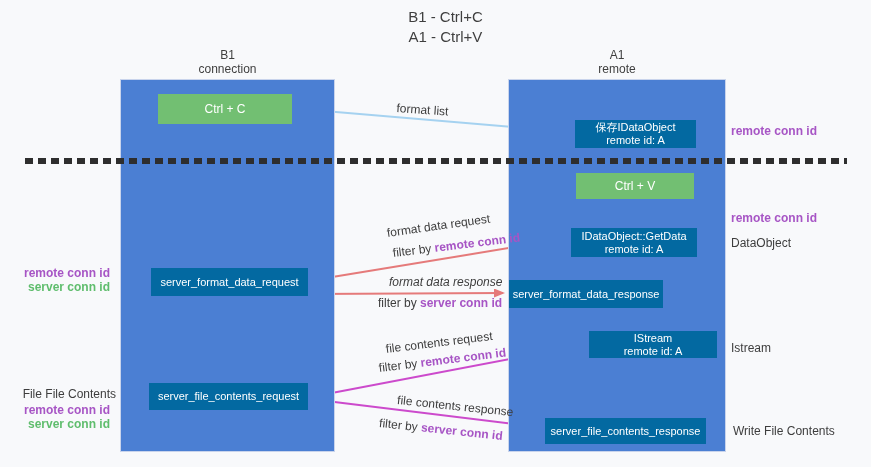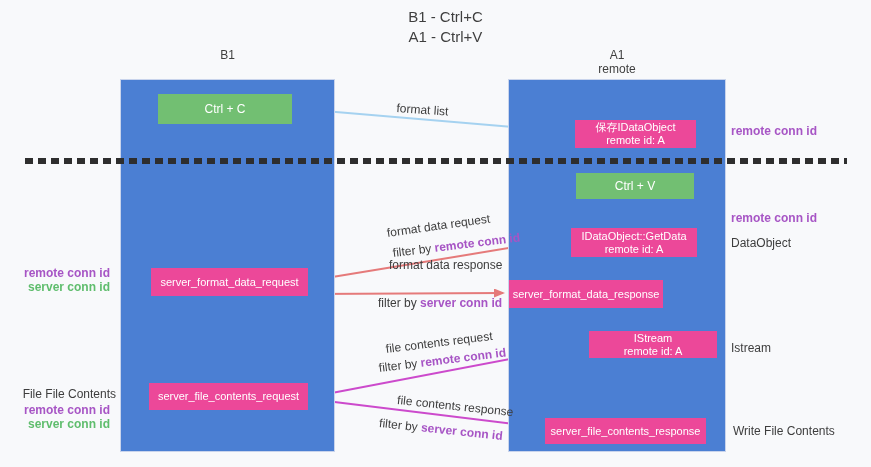--- a/index.html
+++ b/index.html
@@ -15,21 +15,21 @@
   .hdr-b1{left:120px;top:48px;width:215px;}
   .hdr-a1{left:508px;top:48px;width:218px;}
   .col{position:absolute;background:#4b7fd3;border:1px solid #c9d4ec;box-sizing:border-box;}
   .col-b1{left:120px;top:79px;width:215px;height:373px;}
   .col-a1{left:508px;top:79px;width:218px;height:373px;}
   .dashline{position:absolute;left:25px;top:158px;width:822px;height:6px;
     background:repeating-linear-gradient(90deg,#2e2e2e 0 8px,transparent 8px 13px);}
   .box{position:absolute;color:#fff;text-align:center;font-size:11px;line-height:13px;
        display:flex;flex-direction:column;justify-content:center;white-space:nowrap;box-sizing:border-box;}
   .green{background:#72bf72;}
-  .orange{background:#ec4899;}
+  .orange{background:#0369a1;}
   .b-ctrlc{left:158px;top:94px;width:134px;height:30px;font-size:12px;}
   .b-save{left:575px;top:120px;width:121px;height:28px;}
   .b-ctrlv{left:576px;top:173px;width:118px;height:26px;font-size:12px;}
   .b-getdata{left:571px;top:228px;width:126px;height:29px;}
   .b-fmtreq{left:151px;top:268px;width:157px;height:28px;}
   .b-fmtresp{left:509px;top:280px;width:154px;height:28px;}
   .b-istream{left:589px;top:331px;width:128px;height:27px;}
   .b-filereq{left:149px;top:383px;width:159px;height:27px;}
   .b-fileresp{left:545px;top:418px;width:161px;height:26px;}
   .lbl{position:absolute;font-size:12px;line-height:14px;white-space:nowrap;}
@@ -67,20 +67,21 @@
     <line x1="310" y1="399" x2="538" y2="427" stroke="#cc4acc" stroke-width="2" marker-end="url(#mmag)"></line>
   </svg>
 
   <div class="title">
     <div>B1 - Ctrl+C</div>
     <div>A1 - Ctrl+V</div>
   </div>
 
   <div class="col-header hdr-b1">
     <div>B1</div>
+    <div>connection</div>
   </div>
   <div class="col-header hdr-a1">
     <div>A1</div>
     <div>remote</div>
   </div>
 
   <div class="col col-b1"></div>
   <div class="col col-a1"></div>
 
   <div class="dashline"></div>
@@ -114,21 +115,21 @@
   </div>
   <div class="box orange b-fileresp">
     <div>server_file_contents_response</div>
   </div>
 
   <div class="lbl rot" style="left:397px;top:101px;transform:rotate(4deg);">format list</div>
 
   <div class="lbl rot" style="left:386px;top:226px;transform:rotate(-8deg);">format data request</div>
   <div class="lbl rot" style="left:392px;top:246px;transform:rotate(-7deg);"><span>filter by </span><span class="purple">remote conn id</span></div>
 
-  <div class="lbl" style="left:389px;top:258px;">format data response</div>
+  <div class="lbl" style="left:389px;top:275px;font-style:italic;">format data response</div>
   <div class="lbl" style="left:378px;top:296px;"><span>filter by </span><span class="purple">server conn id</span></div>
 
   <div class="lbl rot" style="left:385px;top:342px;transform:rotate(-7deg);">file contents request</div>
   <div class="lbl rot" style="left:378px;top:361px;transform:rotate(-7deg);"><span>filter by </span><span class="purple">remote conn id</span></div>
 
   <div class="lbl rot" style="left:398px;top:393px;transform:rotate(6deg);">file contents response</div>
   <div class="lbl rot" style="left:380px;top:416px;transform:rotate(6deg);"><span>filter by </span><span class="purple">server conn id</span></div>
 
   <div class="lbl left-lbl purple" style="top:266px;">remote conn id</div>
   <div class="lbl left-lbl greent" style="top:280px;">server conn id</div>

